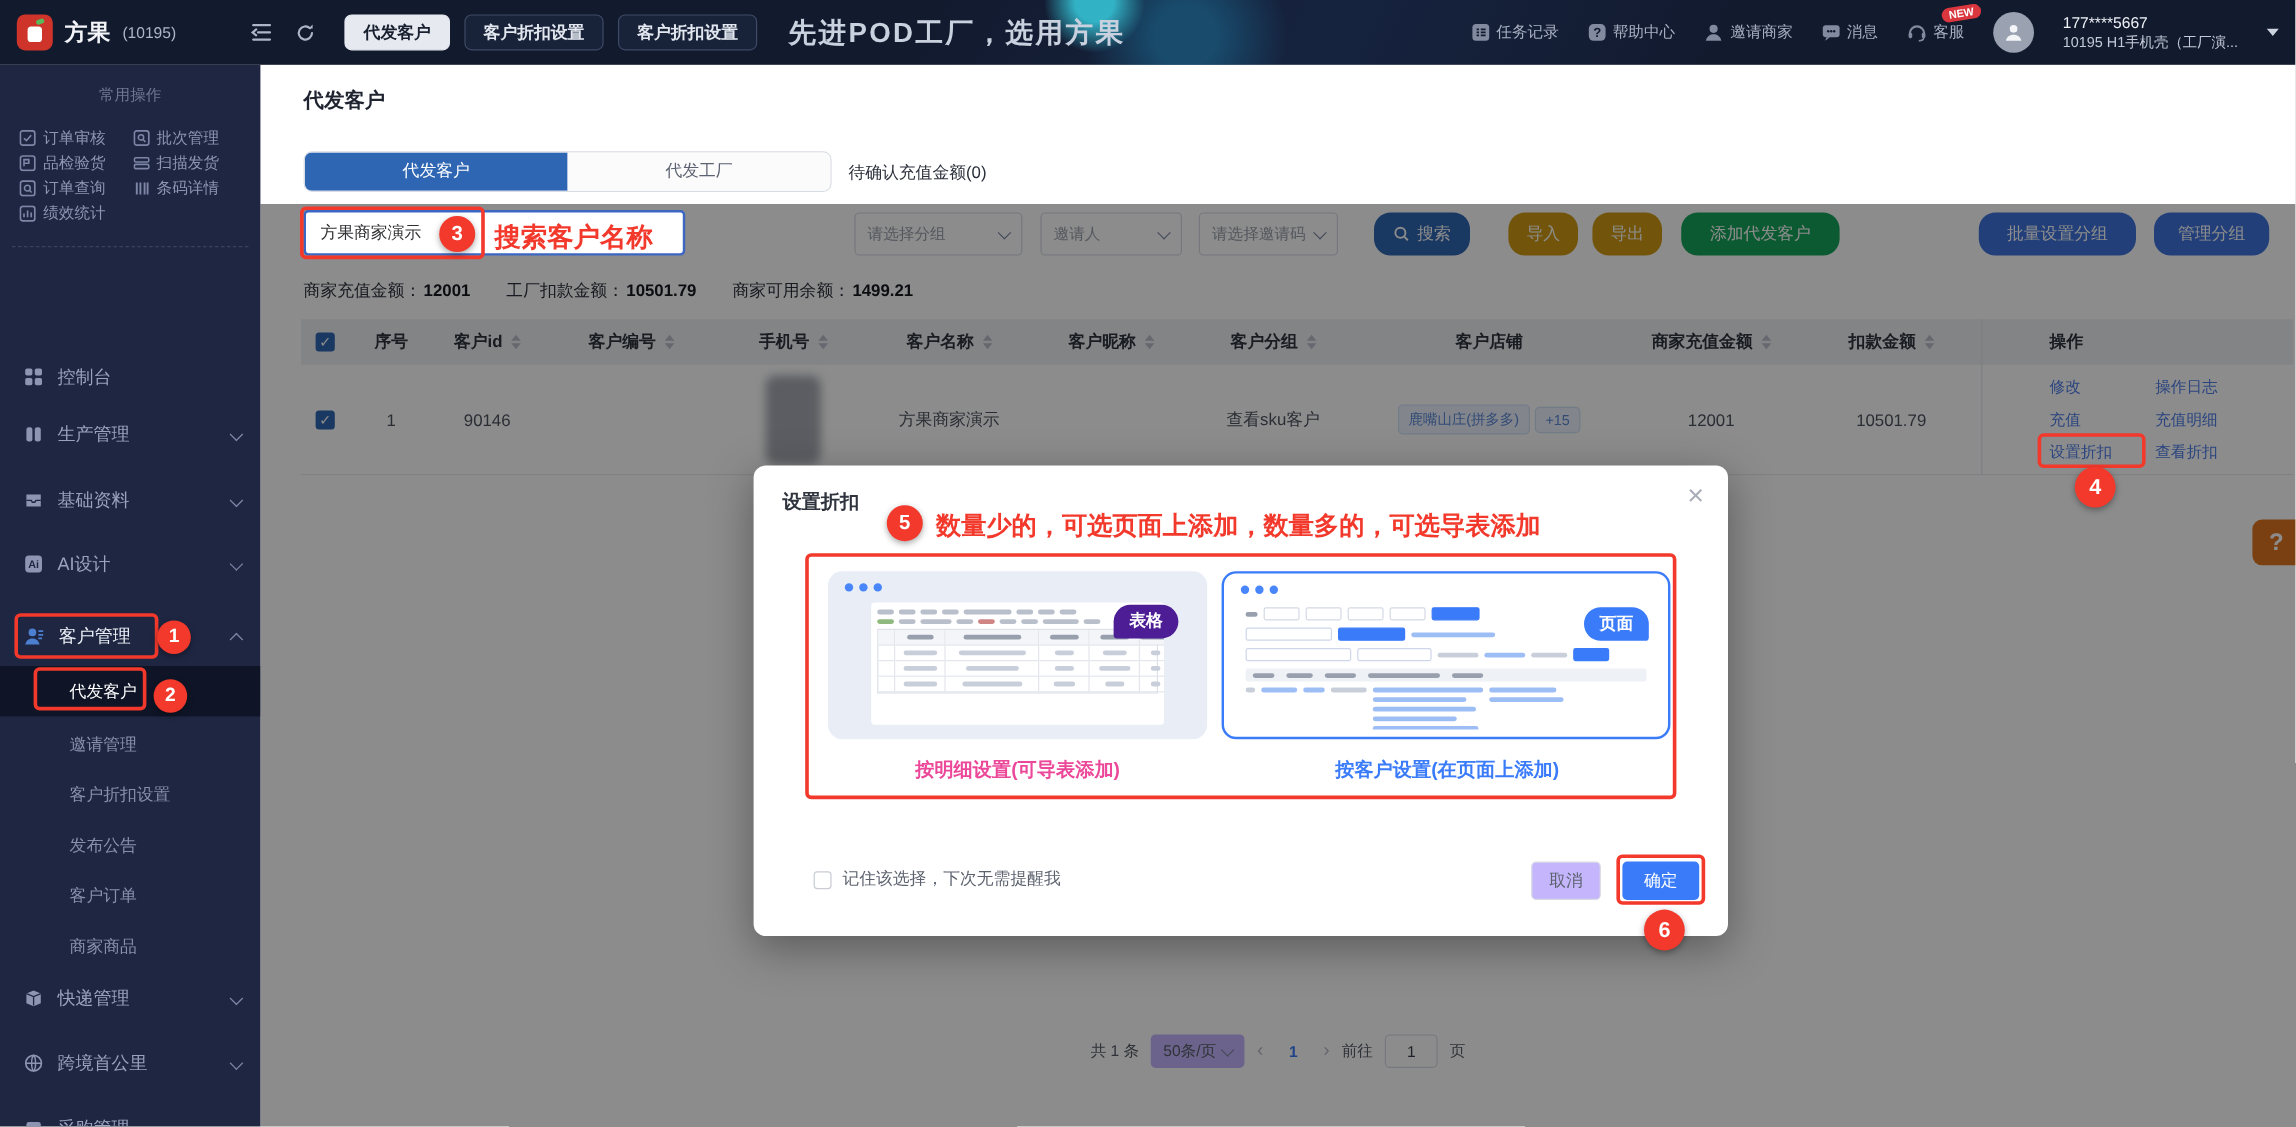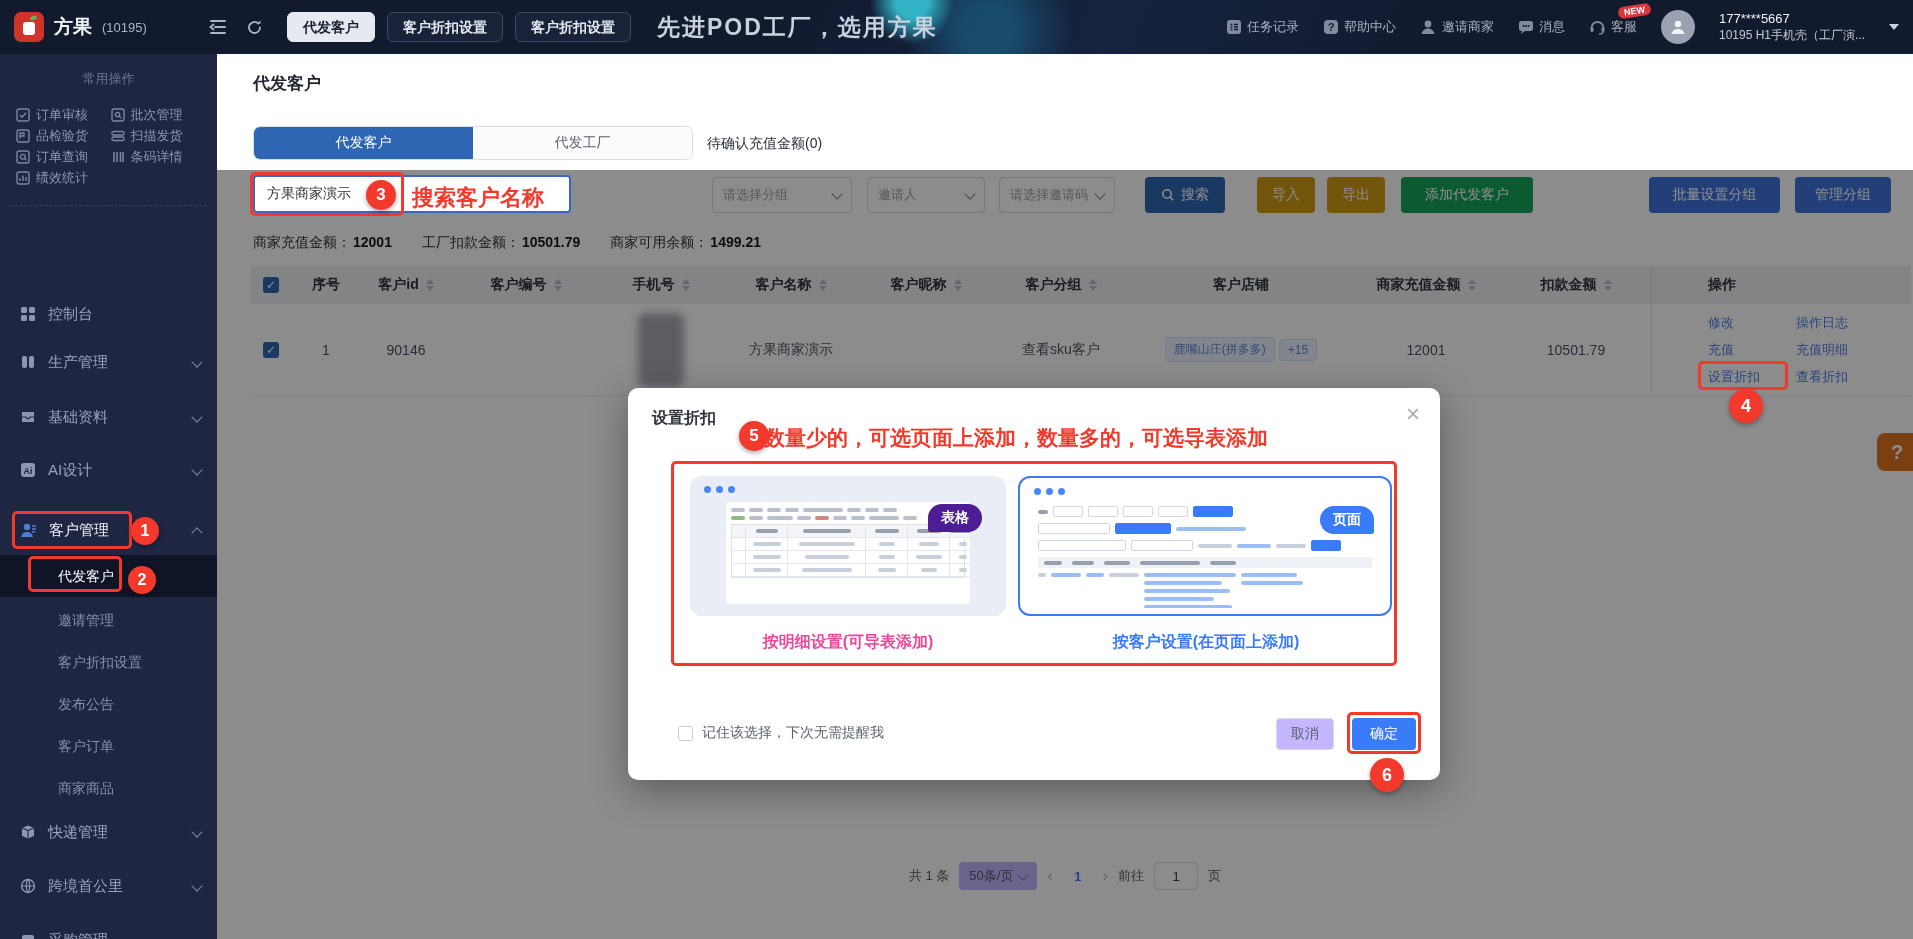--- a/index.html
+++ b/index.html
@@ -52,21 +52,21 @@
   .main { position:absolute; left:217px; top:54px; width:1696px; height:885px; background:#ffffff; z-index:1; }
   .page-title { position:absolute; left:36px; top:18px; font-size:17px; font-weight:bold; color:#1f2430; }
   .toggle { position:absolute; left:36px; top:72px; width:440px; height:34px; border:1px solid #d9dde5; border-radius:7px; overflow:hidden; display:flex; cursor:pointer; }
   .toggle .seg { flex:1; display:flex; align-items:center; justify-content:center; font-size:14px; }
   .seg.on { background:#2f66b3; color:#fff; }
   .seg.off { background:#fbfbfc; color:#5c6270; }
   .pending { position:absolute; left:490px; top:81px; font-size:14px; color:#2a2f3a; }
 
   .search-input { position:absolute; left:36px; top:121px; width:318px; height:38px; background:#fff; border:2px solid #3b66c4; border-radius:4px; display:flex; align-items:center; padding:0 12px; font-size:14px; color:#303133; z-index:6; }
   .fselect { position:absolute; top:123px; height:36px; background:#fff; border:1px solid #d6dae2; border-radius:4px; display:flex; align-items:center; justify-content:space-between; padding:0 10px; font-size:13px; color:#9aa0ab; cursor:pointer; }
-  .fbtn { position:absolute; top:123px; height:36px; border-radius:4px; color:#fff; font-size:14px; display:flex; align-items:center; justify-content:center; gap:6px; cursor:pointer; white-space:nowrap;text-align:center; }
+  .fbtn { position:absolute; top:123px; height:36px; border-radius:14px; color:#fff; font-size:14px; display:flex; align-items:center; justify-content:center; gap:6px; cursor:pointer; white-space:nowrap;text-align:center; }
 
   .balance { position:absolute; left:36px; top:180px; display:flex; gap:30px; font-size:14px; color:#2c313c; }
   .balance b { color:#15181f; margin-left:2px; }
 
   
   .table { position:absolute; left:34px; top:212px; width:1660px; font-size:14px; color:#4d535f; }
   .thead { display:flex; height:38px; background:#edf0f5; align-items:center; font-weight:bold; color:#2e333d; }
   .trow { display:flex; height:92px; align-items:center; background:#fff; border-bottom:1px solid #e8ebf0; }
   .cell { display:flex; align-items:center; justify-content:center; gap:4px; height:100%; }
   .c0{width:40px}.c1{width:70px}.c2{width:90px}.c3{width:150px}.c4{width:120px}.c5{width:140px}
@@ -695,19 +695,19 @@
   <div class="ann-circle" style="left:128px; top:566px; width:28px; height:28px; font-size:16px;">2</div>
 
   <div class="ann-box" style="left:250px; top:172px; width:154px; height:44px;"></div>
   <div class="ann-circle" style="left:366px; top:180px; width:30px; height:30px; font-size:17px;">3</div>
   <div class="ann-text" style="left:412px; top:183px; font-size:22px;">搜索客户名称</div>
 
   <div class="ann-box" style="left:1698px; top:361px; width:90px; height:29px;"></div>
   <div class="ann-circle" style="left:1729px; top:389px; width:34px; height:34px; font-size:18px;">4</div>
 
   <div class="ann-circle" style="left:739px; top:421px; width:30px; height:30px; font-size:17px; z-index:32;">5</div>
-  <div class="ann-text" style="left:764px; top:424px; font-size:21px; z-index:32;">数量少的，可选页面上添加，数量多的，可选导表添加</div>
+  <div class="ann-text" style="left:780px; top:424px; font-size:21px; z-index:32;">数量少的，可选页面上添加，数量多的，可选导表添加</div>
   <div class="ann-box" style="left:671px; top:461px; width:726px; height:205px; z-index:32;"></div>
 
   <div class="ann-box" style="left:1347px; top:712px; width:74px; height:42px; z-index:32;"></div>
   <div class="ann-circle" style="left:1370px; top:758px; width:34px; height:34px; font-size:18px; z-index:32;">6</div>
 
 </div>
 
 </body></html>

